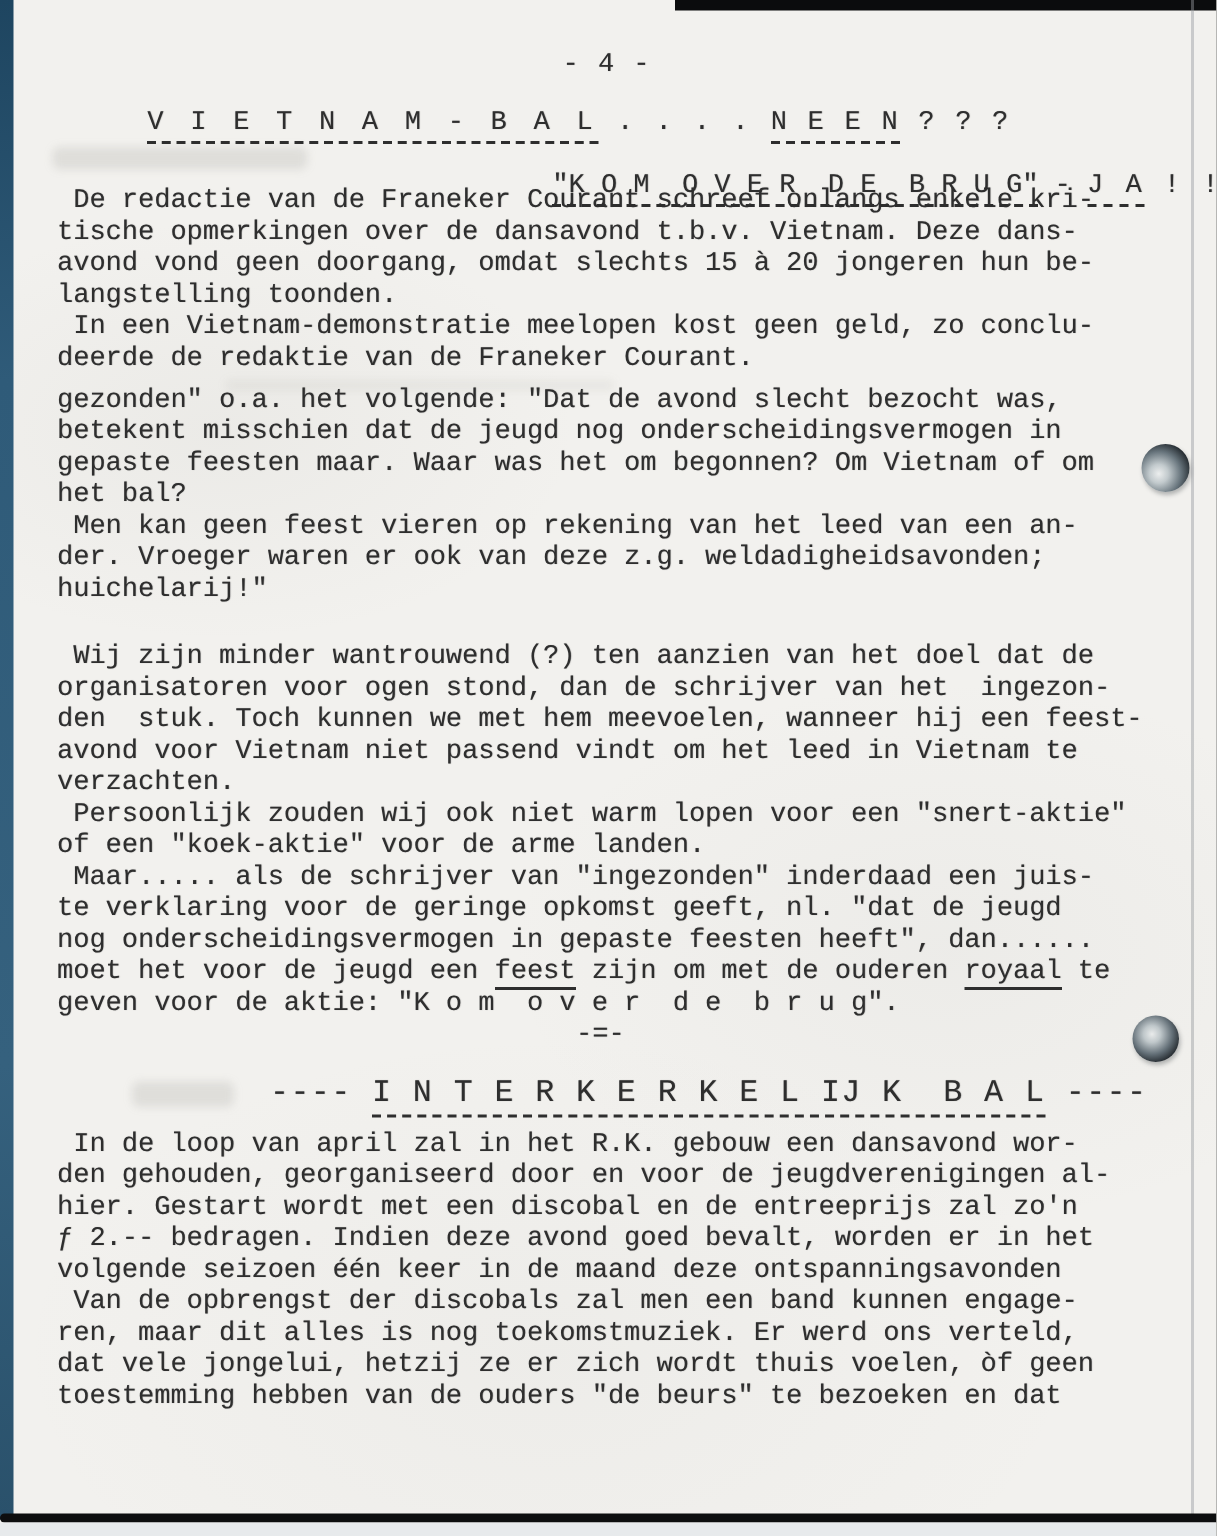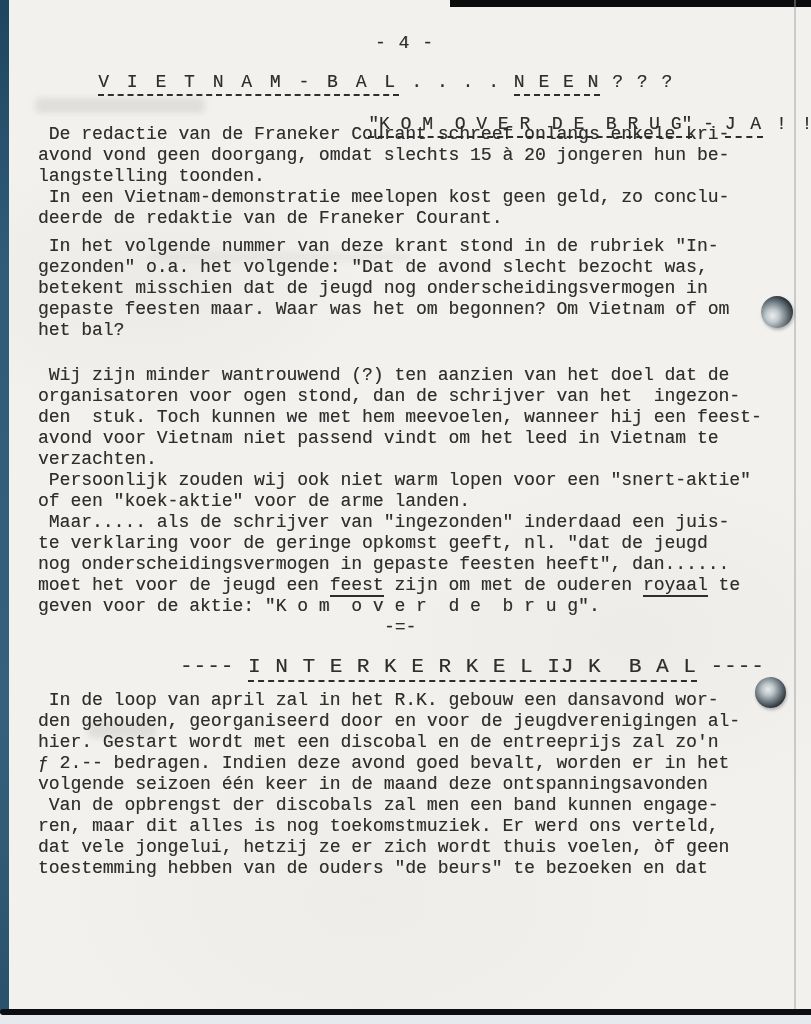--- a/index.html
+++ b/index.html
@@ -64,33 +64,38 @@
     <span class="t hu">V I E T N A M - B A L</span><span class="d"> . . . . </span><span class="a hu">N E E N</span><span class="q"> ? ? ?</span>
   </div>
 
   <div class="h2">
     <span class="hu">"K O M  O V E R  D E  B R U G"</span><span> - </span><span class="a hu">J A</span><span class="a"> ! !</span>
   </div>
 
   <div class="flow" id="article-body">
       <div class="para">
         <div class="line"> De redactie van de Franeker Courant schreef onlangs enkele kri-</div>
+        <div class="line">tische opmerkingen over de dansavond t.b.v. Vietnam. Deze dans-</div>
         <div class="line">avond vond geen doorgang, omdat slechts 15 à 20 jongeren hun be-</div>
         <div class="line">langstelling toonden.</div>
       </div>
       <div class="para">
         <div class="line"> In een Vietnam-demonstratie meelopen kost geen geld, zo conclu-</div>
         <div class="line">deerde de redaktie van de Franeker Courant.</div>
       </div>
       <div class="para gap1">
-        <div class="line"> In het volgende nummer van deze krant stond in de rubriek "In-</div>
         <div class="line">gezonden" o.a. het volgende: "Dat de avond slecht bezocht was,</div>
         <div class="line">betekent misschien dat de jeugd nog onderscheidingsvermogen in</div>
         <div class="line">gepaste feesten maar. Waar was het om begonnen? Om Vietnam of om</div>
         <div class="line">het bal?</div>
+      </div>
+      <div class="para">
+        <div class="line"> Men kan geen feest vieren op rekening van het leed van een an-</div>
+        <div class="line">der. Vroeger waren er ook van deze z.g. weldadigheidsavonden;</div>
+        <div class="line">huichelarij!"</div>
       </div>
       <div class="para gap2">
         <div class="line"> Wij zijn minder wantrouwend (?) ten aanzien van het doel dat de</div>
         <div class="line">organisatoren voor ogen stond, dan de schrijver van het  ingezon-</div>
         <div class="line">den  stuk. Toch kunnen we met hem meevoelen, wanneer hij een feest-</div>
         <div class="line">avond voor Vietnam niet passend vindt om het leed in Vietnam te</div>
         <div class="line">verzachten.</div>
       </div>
       <div class="para">
         <div class="line"> Persoonlijk zouden wij ook niet warm lopen voor een "snert-aktie"</div>

